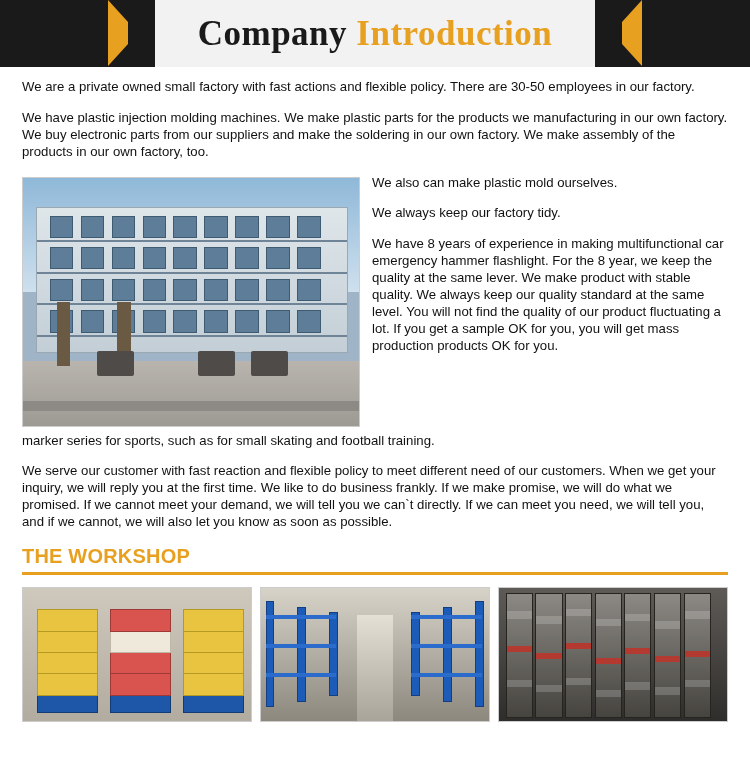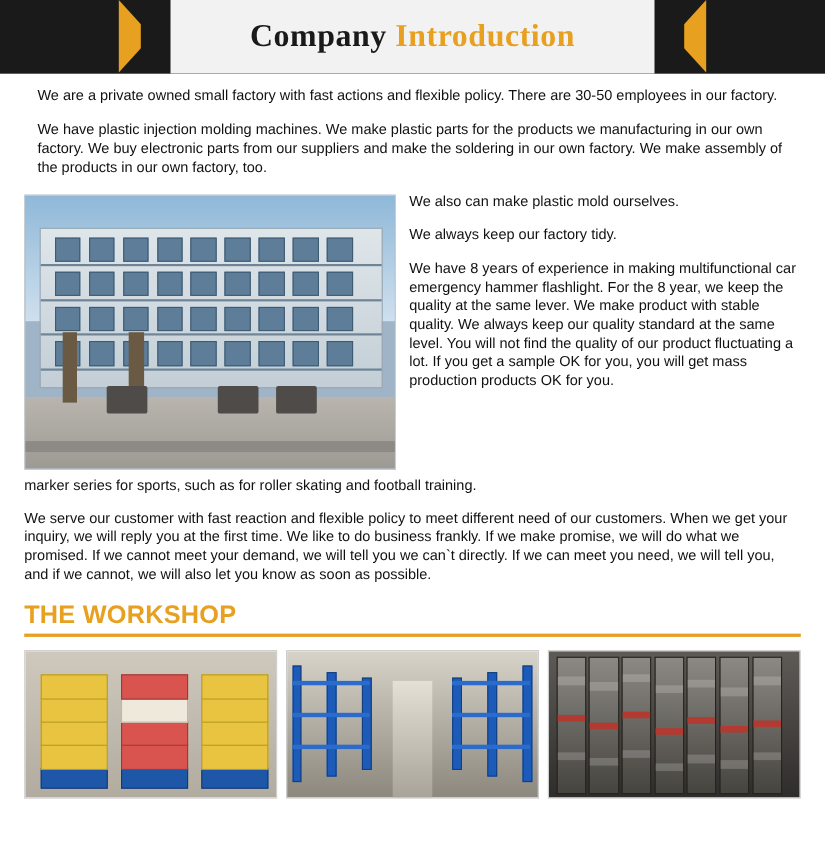--- a/index.html
+++ b/index.html
@@ -29,21 +29,21 @@
     top: 0;
     width: 440px;
     height: 67px;
     background: #f2f2f2;
     display: flex;
     align-items: center;
     justify-content: center;
   }
   .banner-title {
     font-family: "Liberation Serif", serif;
-    font-size: 29px;
+    font-size: 35px;
     font-weight: bold;
     letter-spacing: 0.5px;
     white-space: nowrap;
   }
   .banner-title .t1 { color: #1a1a1a; }
   .banner-title .t2 { color: #e8a020; }
 
   
   .chev {
     position: absolute;
@@ -74,21 +74,21 @@
     border-top: 33.5px solid transparent;
     border-bottom: 33.5px solid transparent;
     border-right: 30px solid #1a1a1a;
   }
 
   
   .content {
     padding: 12px 22px 0 22px;
   }
   p.para {
-    margin: 0 0 14px 12px;
+    margin: 0 0 14px 0;
     font-size: 13.2px;
     line-height: 1.28;
     color: #111;
   }
 
   .float-wrap {
     overflow: hidden;
     margin-bottom: 2px;
   }
   .factory-photo {
@@ -113,21 +113,21 @@
     font-size: 13.2px;
     line-height: 1.28;
   }
 
   
   .section-head {
     margin: 2px 0 12px 0;
     position: relative;
   }
   .section-head .title {
-    font-size: 23px;
+    font-size: 20px;
     font-weight: bold;
     color: #e8a020;
     letter-spacing: 0.2px;
     display: inline-block;
     padding-bottom: 3px;
   }
   .section-rule {
     height: 3px;
     background: #e8a020;
     width: 706px;
@@ -306,21 +306,21 @@
       <div class="veh" style="left:68%;"></div>
     </div>
 
     <div class="right-col">
       <p>We also can make plastic mold ourselves.</p>
       <p>We always keep our factory tidy.</p>
       <p>We have 8 years of experience in making multifunctional car emergency hammer flashlight. For the 8 year, we keep the quality at the same lever. We make product with stable quality. We always keep our quality standard at the same level. You will not find the quality of our product fluctuating a lot. If you get a sample OK for you, you will get mass production products OK for you.</p>
     </div>
   </div>
 
-  <p class="after-float">marker series for sports, such as for roller skating and football training.</p>
+  <p class="after-float">marker series for sports, such as for small skating and football training.</p>
   <p class="after-float">We serve our customer with fast reaction and flexible policy to meet different need of our customers. When we get your inquiry, we will reply you at the first time. We like to do business frankly. If we make promise, we will do what we promised. If we cannot meet your demand, we will tell you we can`t directly. If we can meet you need, we will tell you, and if we cannot, we will also let you know as soon as possible.</p>
 
   <div class="section-head">
     <div class="title">THE WORKSHOP</div>
     <div class="section-rule"></div>
   </div>
 </div>
 
 <div class="gallery">
 

